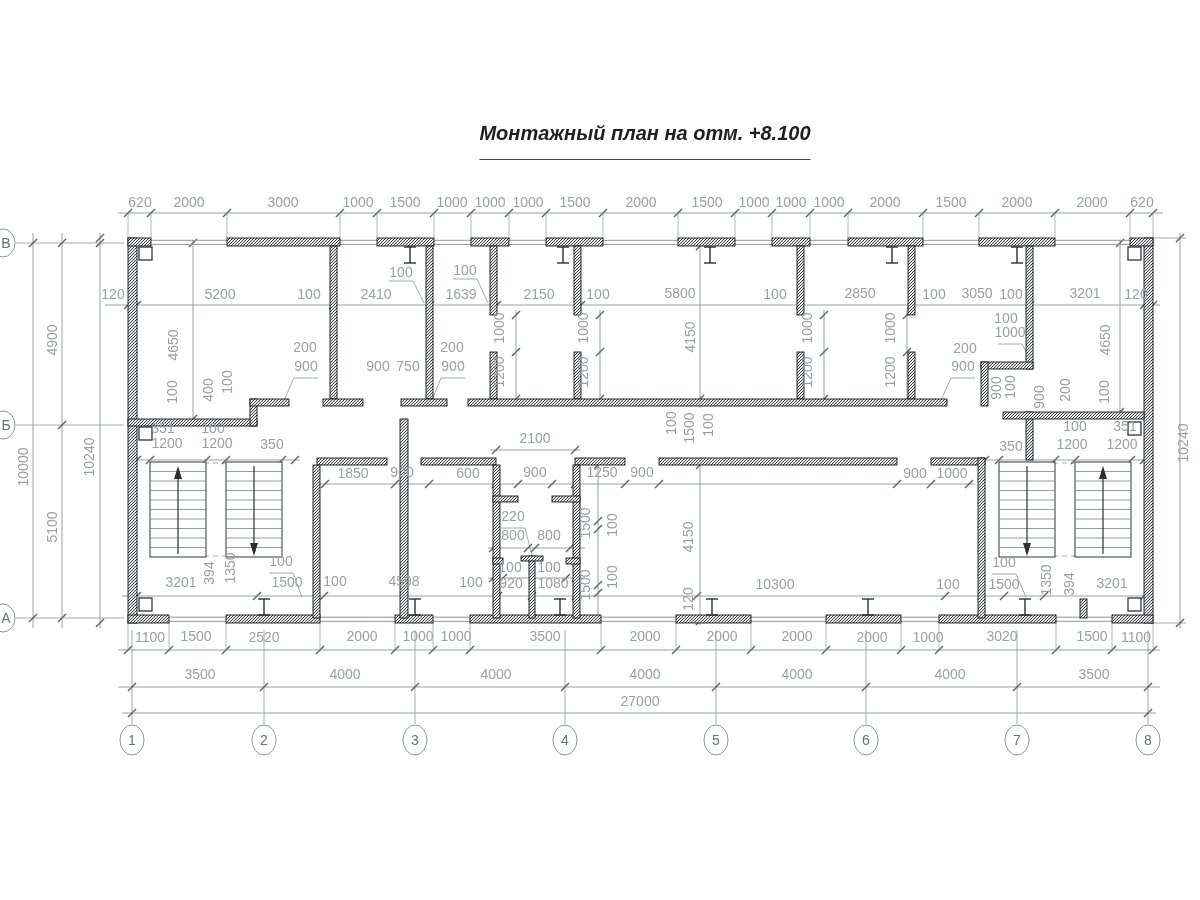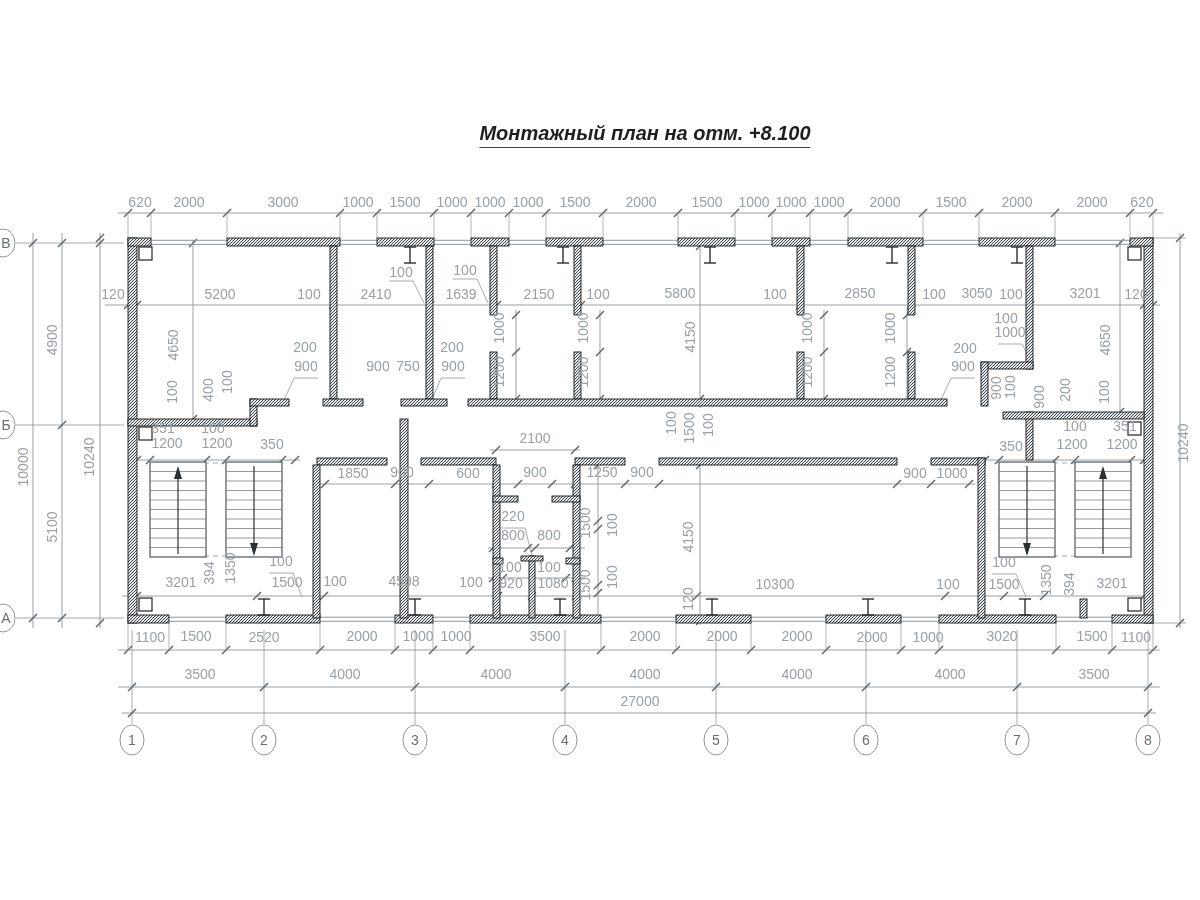--- a/index.html
+++ b/index.html
@@ -1,20 +1,20 @@
 <!DOCTYPE html>
 <html><head>
 <meta charset="utf-8">
 <style>
   html,body{margin:0;padding:0;background:#fff;}
   #stage{position:relative;width:1200px;height:900px;background:#fff;overflow:hidden;
          font-family:"Liberation Sans", sans-serif;}
   #title{position:absolute;top:122px;left:645px;transform:translateX(-50%);
          font-size:20px;font-style:italic;font-weight:bold;color:#1f1f1f;
-         border-bottom:1.2px solid #444;padding-bottom:2px;white-space:nowrap;}
+         border-bottom:1.2px solid #444;padding-bottom:14px;white-space:nowrap;}
   svg text{font-family:"Liberation Sans", sans-serif;fill:#9aa0a5;font-size:14px;}
   svg .bub{fill:#6a6f73;font-size:14px;}
 </style>
 </head>
 <body>
 <div id="stage">
   <div id="title">Монтажный план на отм. +8.100</div>
   <svg id="plan" width="1200" height="900" viewBox="0 0 1200 900">
     <defs>
       <pattern id="hatch" patternUnits="userSpaceOnUse" width="3" height="3">

